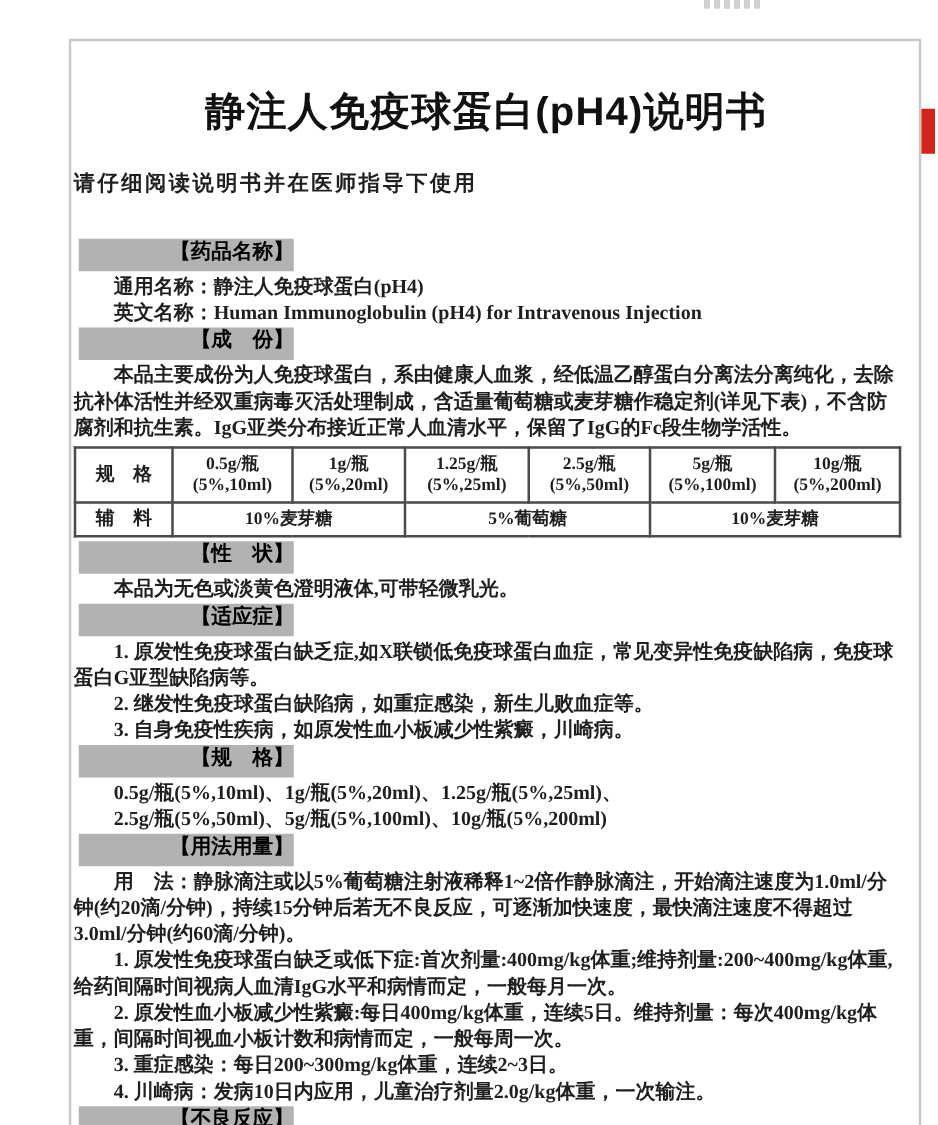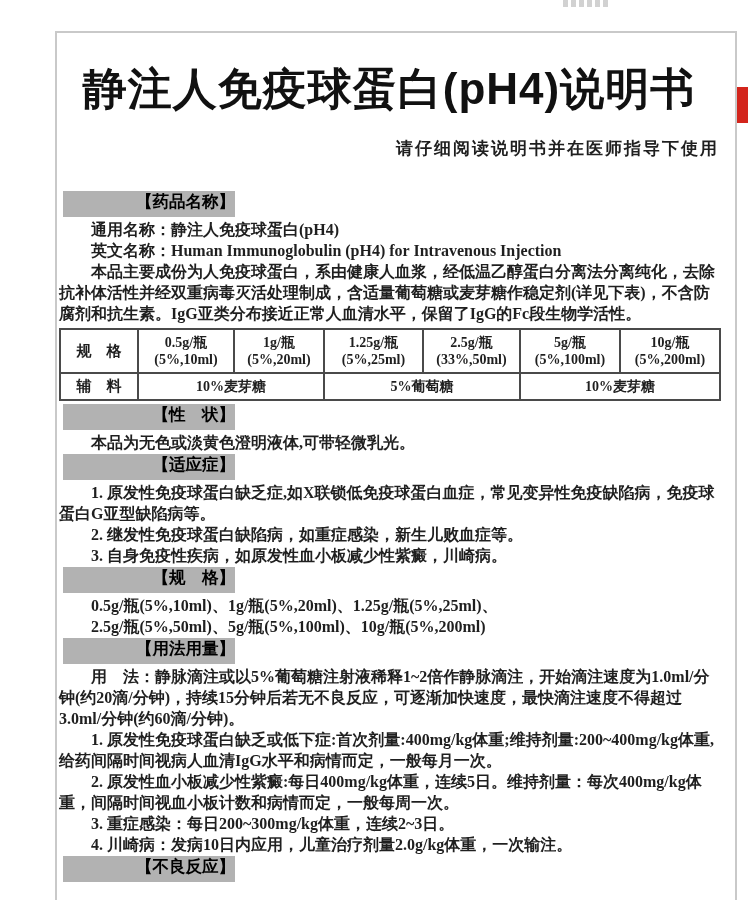--- a/index.html
+++ b/index.html
@@ -28,27 +28,27 @@
 
   .red-mark{
     position:absolute;left:727px;top:87px;width:21px;height:36px;
     background:var(--accent-red);
   }
 
   .doc-title{
     margin-top:34px;
     text-align:center;
     font-family:"Liberation Sans","DejaVu Sans",sans-serif;
-    font-weight:bold;font-size:44px;line-height:44px;
+    font-weight:bold;font-size:32px;line-height:44px;
     letter-spacing:1px;color:#111;
   }
   .doc-subtitle{
     margin-top:26px;
-    text-align:right;
-    font-family:Liberation Serif, serif;
+    text-align:left;
+    font-family:Liberation Mono, monospace;
     font-weight:bold;font-size:17px;line-height:24px;letter-spacing:2px;
   }
 
   .content{margin-top:30px;font-size:16px;line-height:21px;font-weight:600;}
 
   .sec-head{
     display:block;width:172px;height:26px;line-height:21px;
     margin:1px 4px 2px;padding-left:1px;
     background:var(--heading-bg);
     font-family:"Liberation Sans","DejaVu Sans",sans-serif;
@@ -83,20 +83,21 @@
 
   <h1 class="doc-title">静注人免疫球蛋白(pH4)说明书</h1>
   <div class="doc-subtitle">请仔细阅读说明书并在医师指导下使用</div>
 
   <div class="content">
 
     <span class="sec-head">【药品名称】</span>
     <div class="ind-line">通用名称：静注人免疫球蛋白(pH4)</div>
     <div class="ind-line">英文名称：Human Immunoglobulin (pH4) for Intravenous Injection</div>
 
+    <span class="sec-head">【成　份】</span>
     <p class="para">本品主要成份为人免疫球蛋白，系由健康人血浆，经低温乙醇蛋白分离法分离纯化，去除抗补体活性并经双重病毒灭活处理制成，含适量葡萄糖或麦芽糖作稳定剂(详见下表)，不含防腐剂和抗生素。IgG亚类分布接近正常人血清水平，保留了IgG的Fc段生物学活性。</p>
 
     <table class="spec">
       <colgroup>
         <col style="width:78px">
         <col style="width:96px">
           <col style="width:90px">
         <col style="width:99px">
           <col style="width:97px">
         <col style="width:100px">
@@ -112,21 +113,21 @@
           <td>
             <span class="cell-l1">1g/瓶</span>
             <span class="cell-l2">(5%,20ml)</span>
           </td>
           <td>
             <span class="cell-l1">1.25g/瓶</span>
             <span class="cell-l2">(5%,25ml)</span>
           </td>
           <td>
             <span class="cell-l1">2.5g/瓶</span>
-            <span class="cell-l2">(33%,50ml)</span>
+            <span class="cell-l2">(5%,50ml)</span>
           </td>
           <td>
             <span class="cell-l1">5g/瓶</span>
             <span class="cell-l2">(5%,100ml)</span>
           </td>
           <td>
             <span class="cell-l1">10g/瓶</span>
             <span class="cell-l2">(5%,200ml)</span>
           </td>
         </tr>

